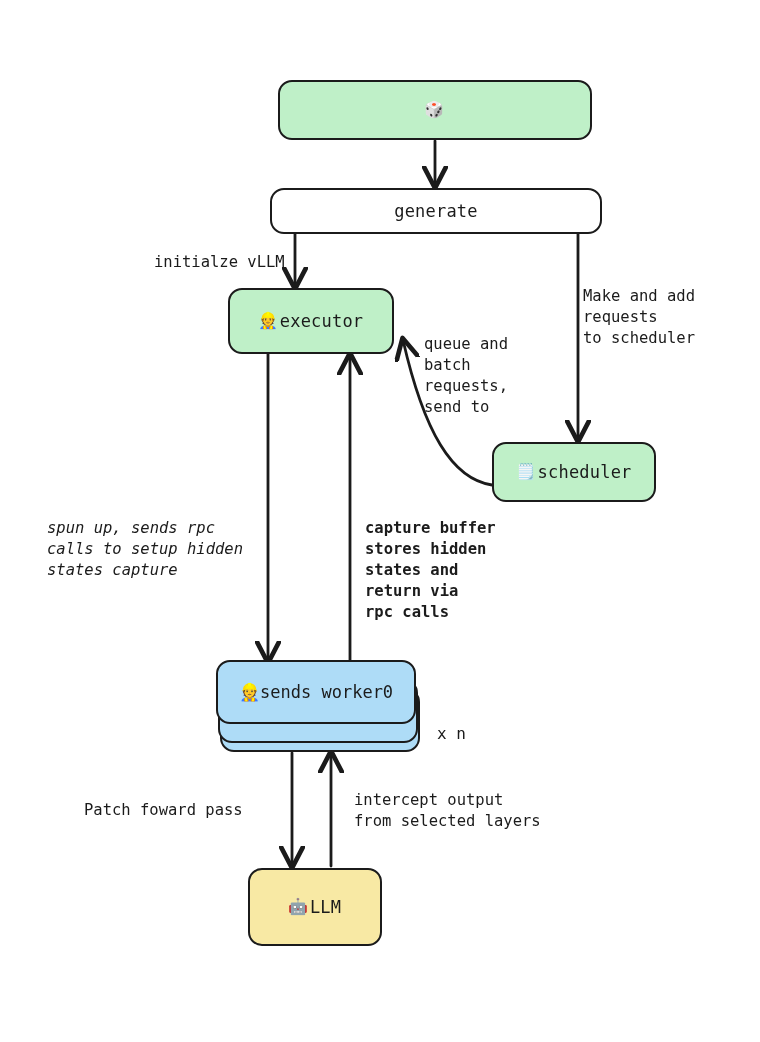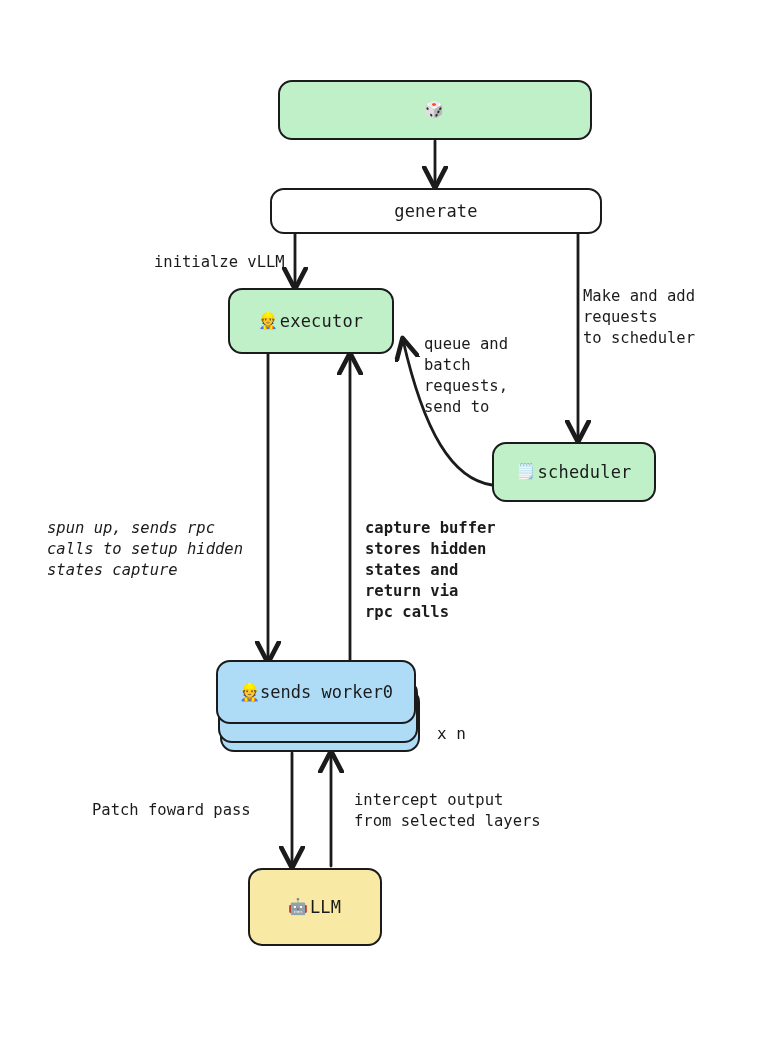--- a/index.html
+++ b/index.html
@@ -169,16 +169,16 @@
 <div class="elabel" style="left:47px; top:518px;font-style:italic;">spun up, sends rpc
 calls to setup hidden
 states capture</div>
 
 <div class="elabel" style="left:365px; top:518px;font-weight:bold;">capture buffer
 stores hidden
 states and
 return via
 rpc calls</div>
 
-<div class="elabel" style="left:92px; top:800px;">Patch foward pass</div>
+<div class="elabel" style="left:84px; top:800px;">Patch foward pass</div>
 
 <div class="elabel" style="left:354px; top:790px;">intercept output
 from selected layers</div>
 
 </body></html>

